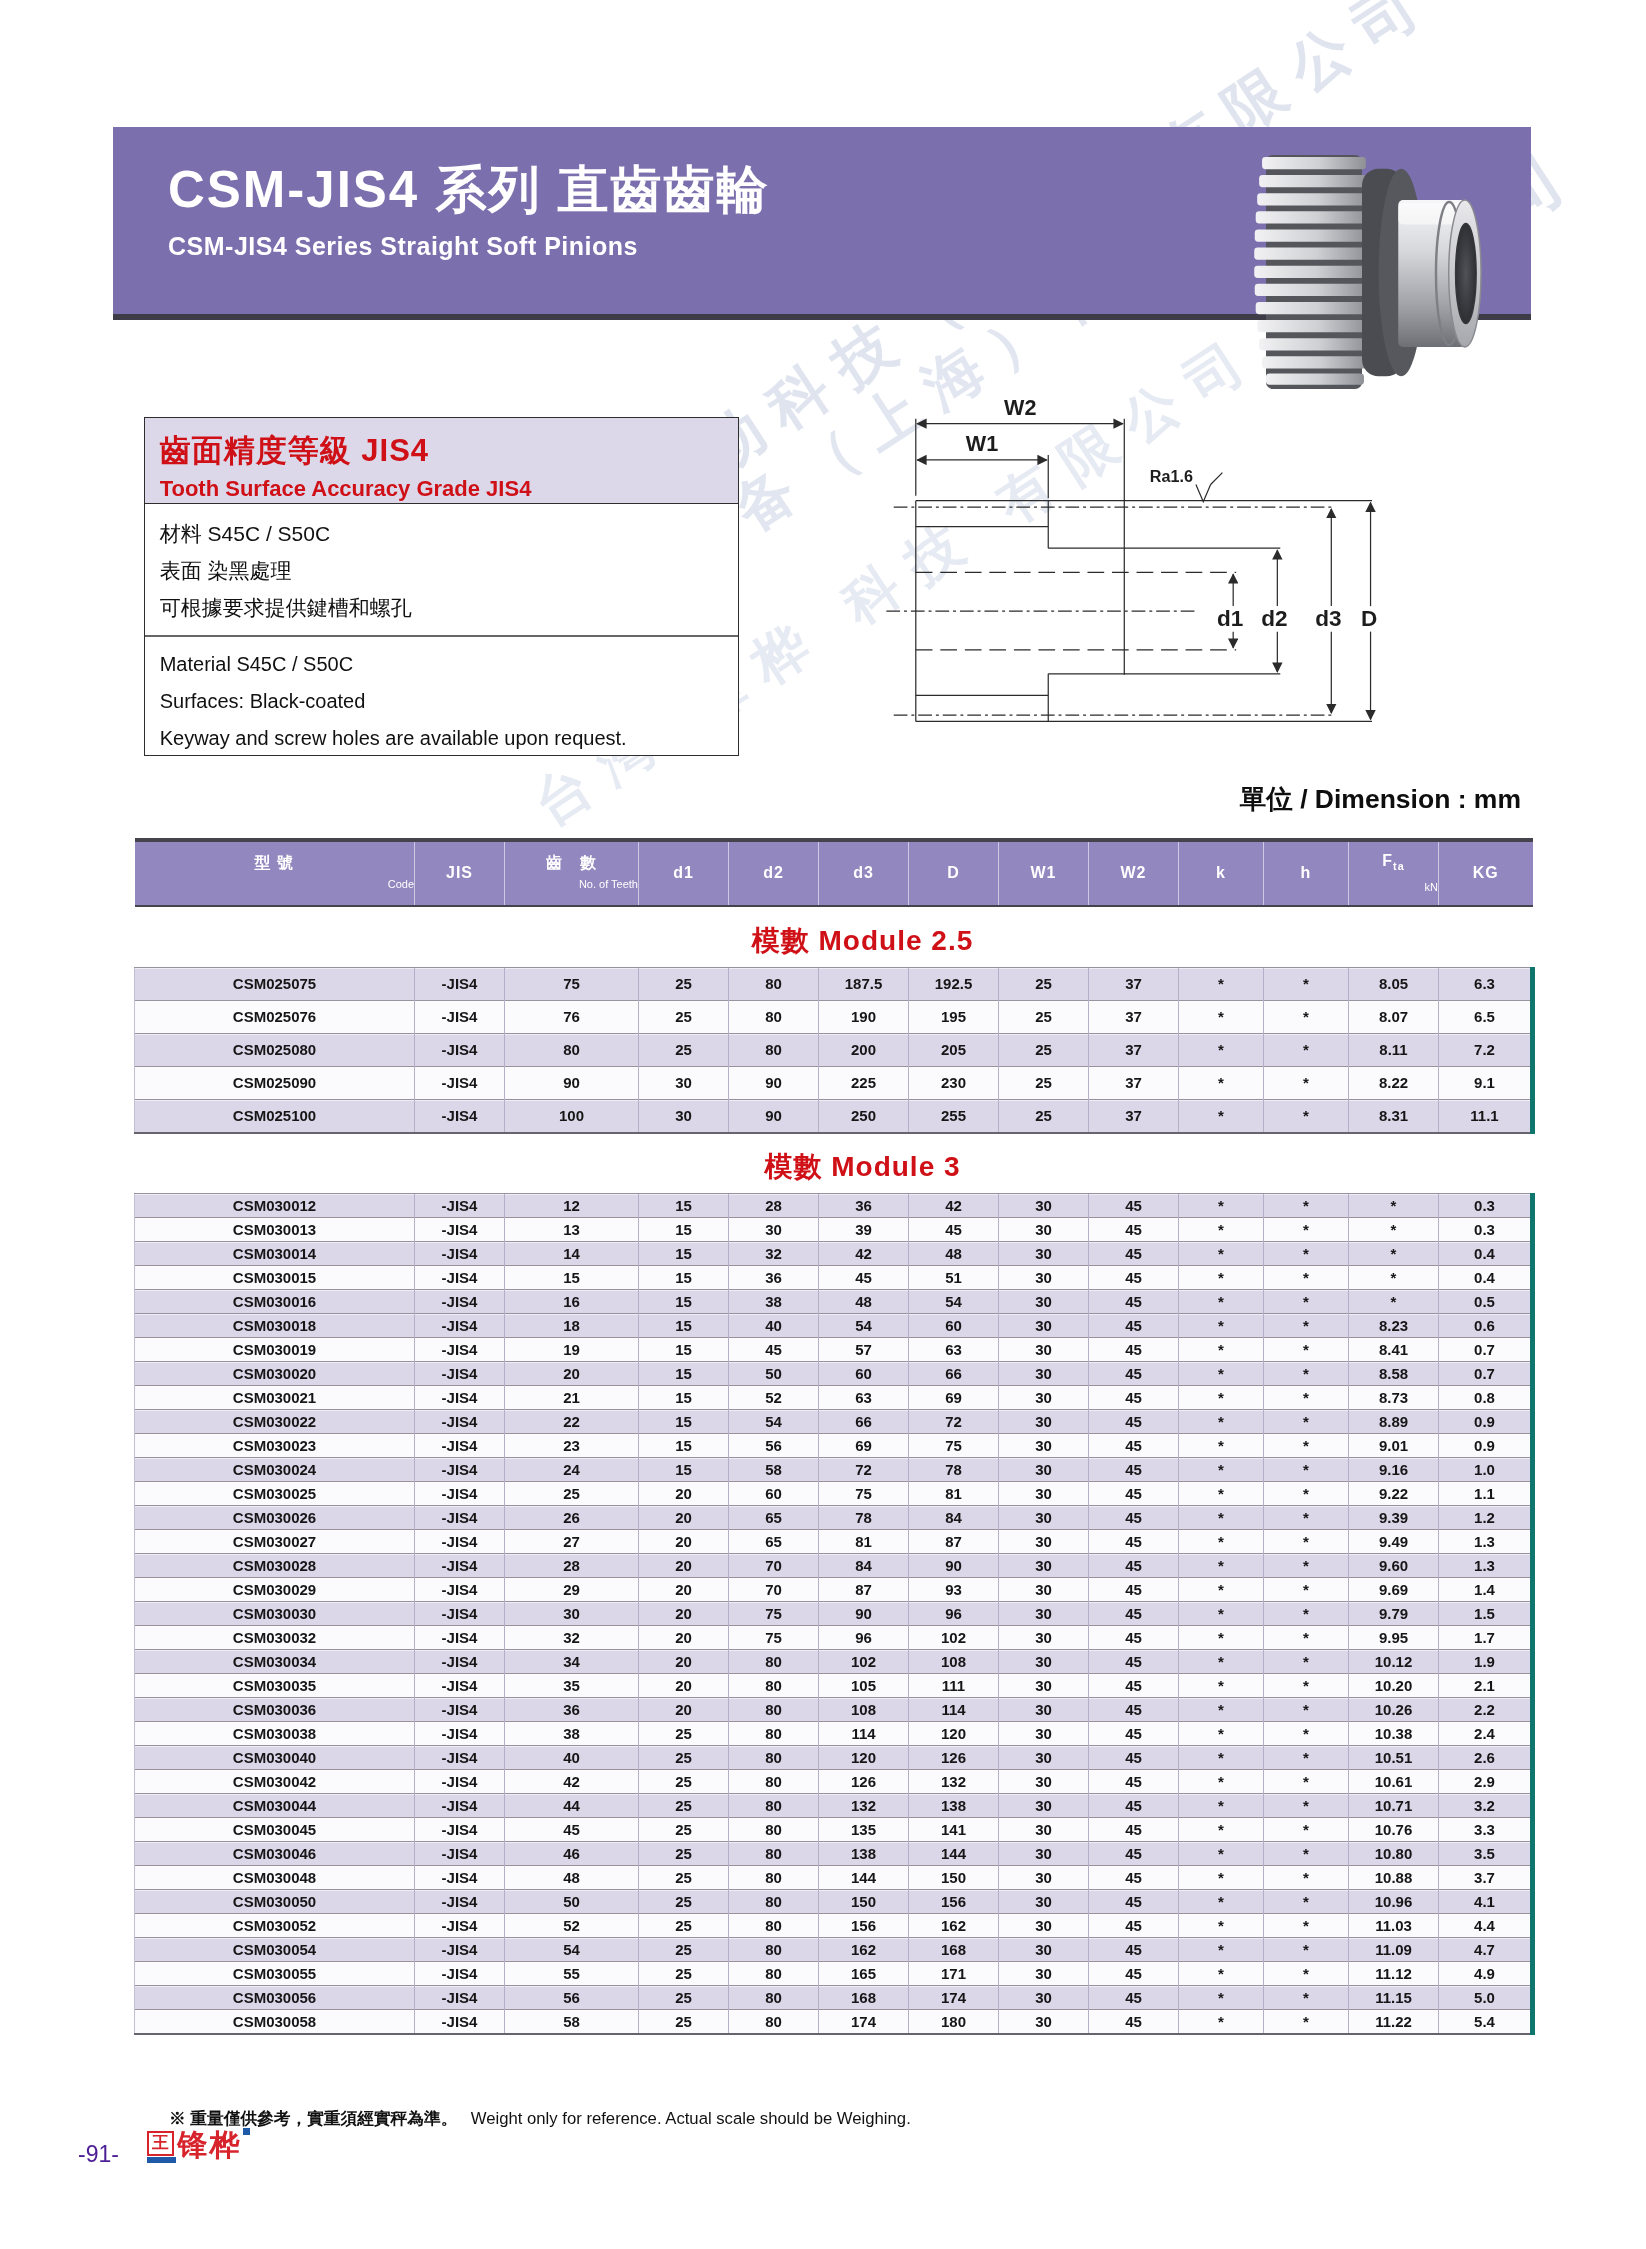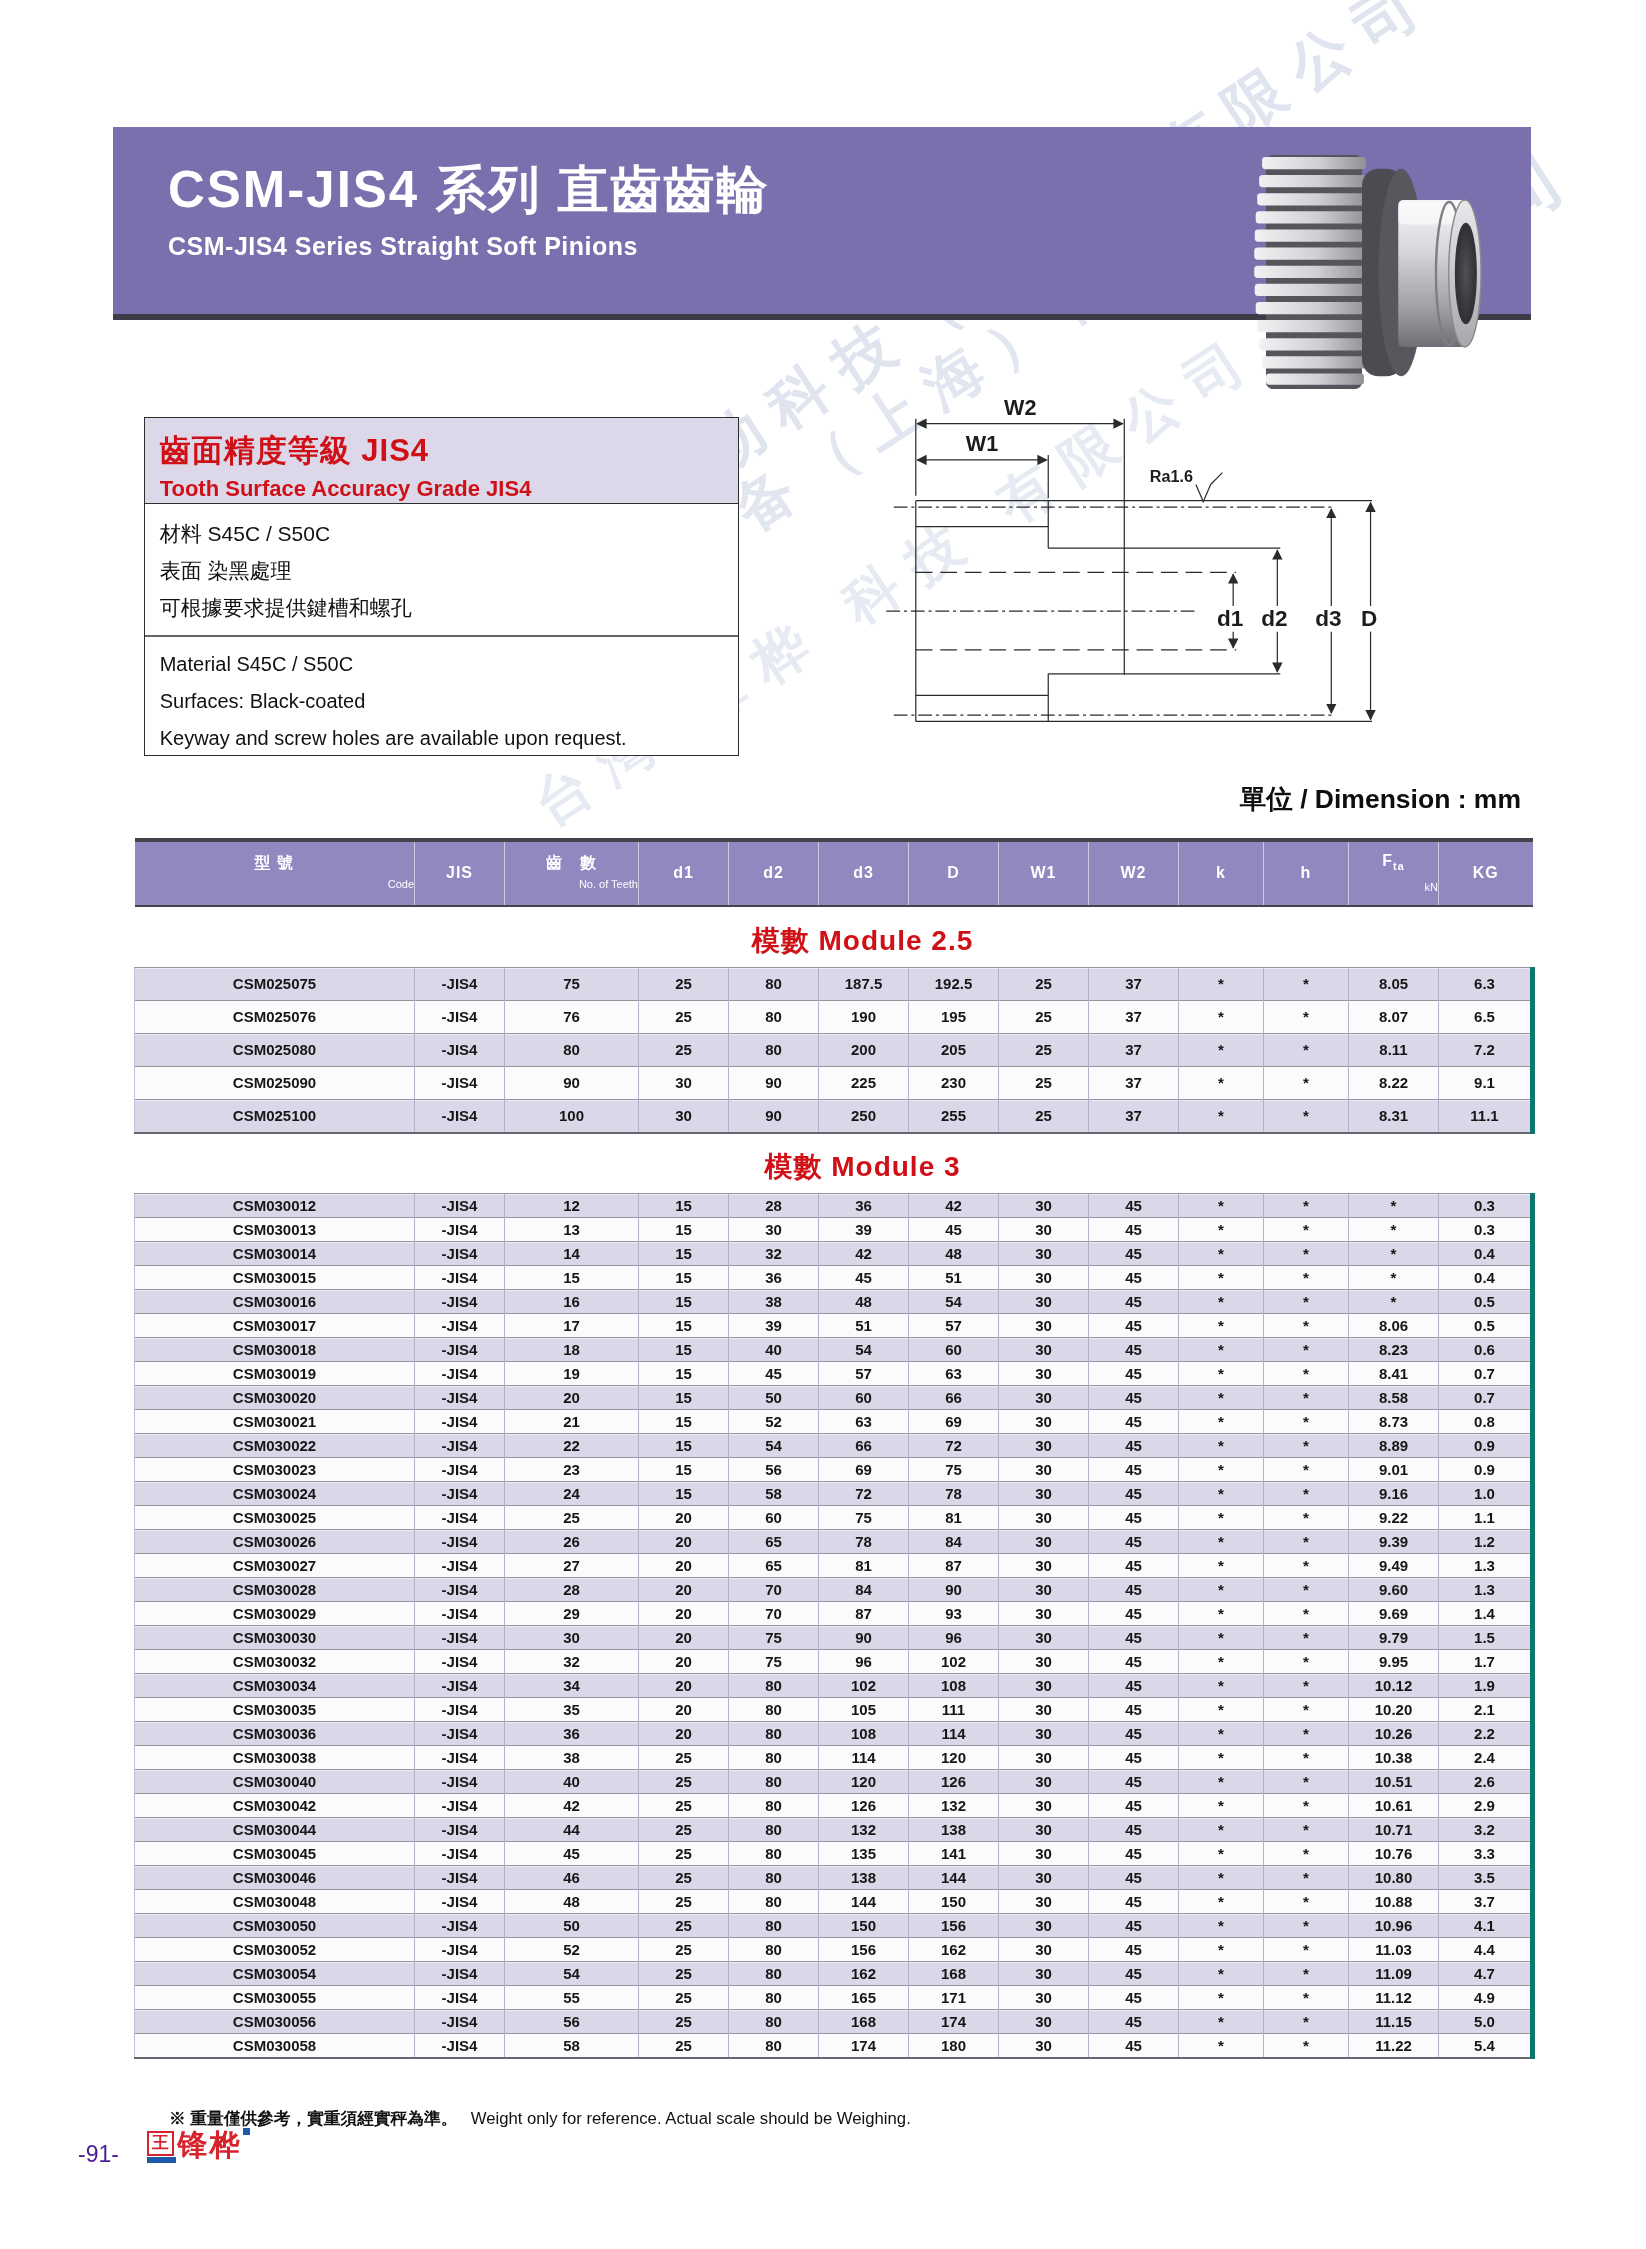--- a/index.html
+++ b/index.html
@@ -423,35 +423,20 @@
         <td>38</td>
         <td>48</td>
         <td>54</td>
         <td>30</td>
         <td>45</td>
         <td>*</td>
         <td>*</td>
         <td>*</td>
         <td>0.5</td>
       </tr>
-      <tr class="data-row s1 plain">
-        <td>CSM030017</td>
-        <td>-JIS4</td>
-        <td>17</td>
-        <td>15</td>
-        <td>39</td>
-        <td>51</td>
-        <td>57</td>
-        <td>30</td>
-        <td>45</td>
-        <td>*</td>
-        <td>*</td>
-        <td>8.06</td>
-        <td>0.5</td>
-      </tr>
       <tr class="data-row s1 alt">
         <td>CSM030018</td>
         <td>-JIS4</td>
         <td>18</td>
         <td>15</td>
         <td>40</td>
         <td>54</td>
         <td>60</td>
         <td>30</td>
         <td>45</td>

